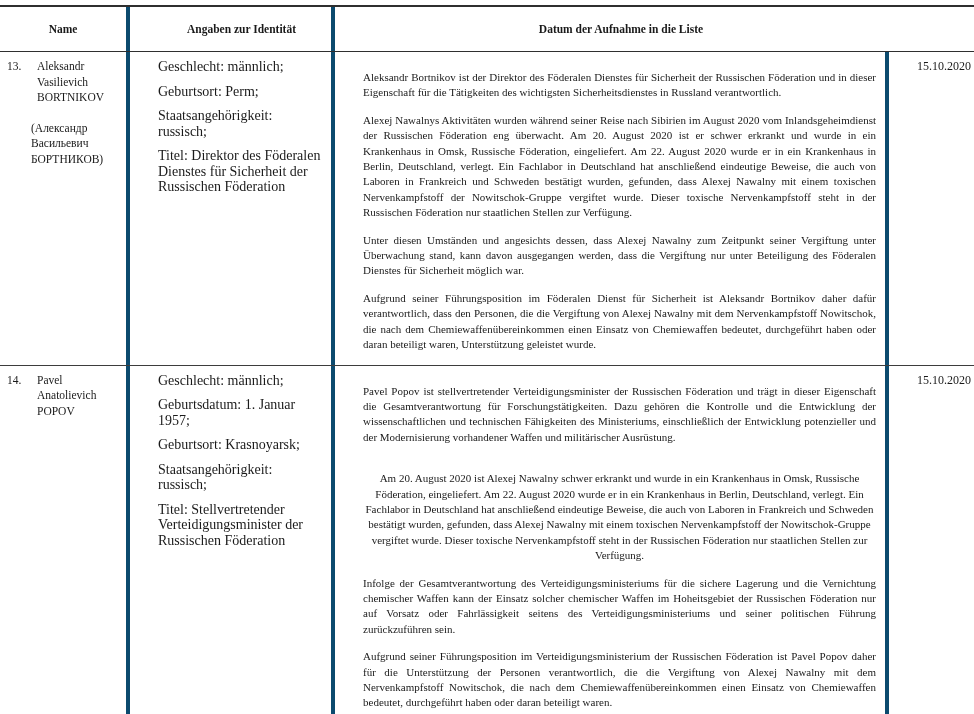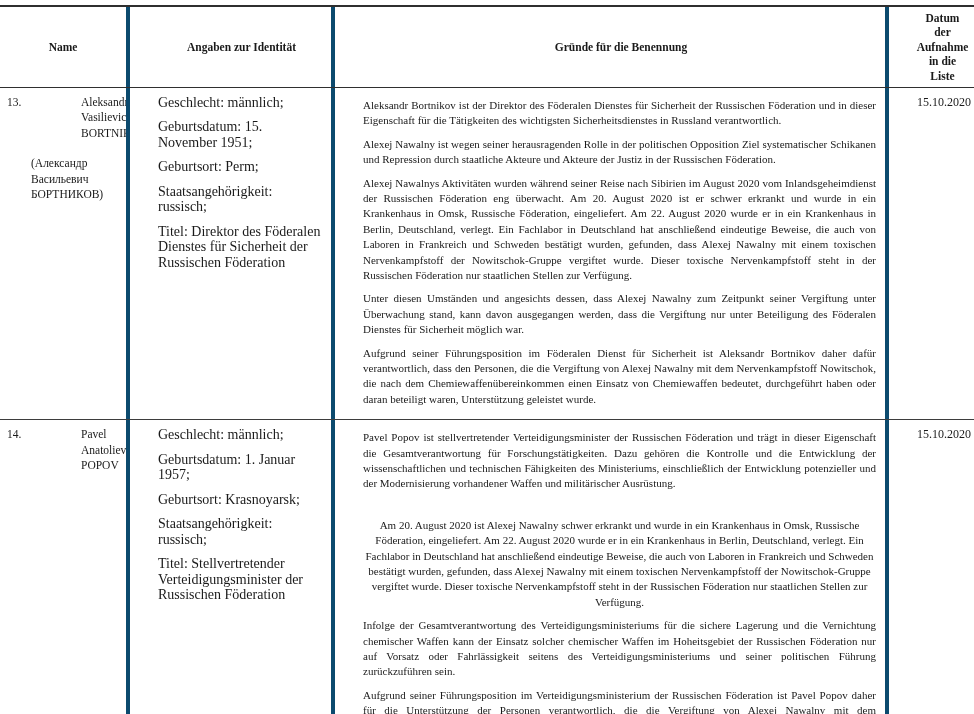--- a/index.html
+++ b/index.html
@@ -53,21 +53,21 @@
   }
   .row-13 { min-height: 300px; }
   .row-14 { min-height: 352px; }
 
   
   .name-cell {
     padding: 7px 4px 4px 7px;
     font-size: 11.5px;
     line-height: 15.5px;
   }
-  .name-top { display: flex; gap: 44px; }
+  .name-top { display: flex; }
   .row-num {
     width: 30px;
     flex: 0 0 30px;
   }
   .name-lines div { white-space: nowrap; }
   .cyr-block {
     margin-left: 24px;
     margin-top: 15px;
   }
 
@@ -83,21 +83,21 @@
 
   
   .reasons-cell {
     padding: 6px 9px 4px 9px;
     font-size: 11px;
     line-height: 15.4px;
     hyphens: auto;
     -webkit-hyphens: auto;
   }
   .reasons-cell p {
-    margin: 4px 0 8px 0;
+    margin: 12px 0 8px 0;
     text-align: justify;
   }
   .reasons-cell p.para-gap {
     margin-top: 26px;
   }
   .reasons-cell p.para-left {
     text-align: center;
   }
 
   
@@ -109,21 +109,20 @@
 </style>
 </head>
 <body>
 
 <div class="page">
   <div class="doc-table">
 
     <div class="trow thead">
       <div class="cell">Name</div>
       <div class="cell">Angaben zur Identität</div>
-      <div class="cell">Gründe für die Benennung</div>
       <div class="cell">Datum der Aufnahme in die Liste</div>
     </div>
 
     <div class="trow body-row row-13">
       <div class="cell name-cell">
         <div class="name-top">
           <span class="row-num">13.</span>
           <div class="name-lines">
             <div>Aleksandr</div>
             <div>Vasilievich</div>
@@ -131,28 +130,26 @@
           </div>
         </div>
         <div class="name-lines cyr-block">
           <div>(Александр</div>
           <div>Васильевич</div>
           <div>БОРТНИКОВ)</div>
         </div>
       </div>
       <div class="cell identity-cell">
         <div class="id-item">Geschlecht: männlich;</div>
-        <div class="id-item">Geburtsdatum: 15. November 1951;</div>
         <div class="id-item">Geburtsort: Perm;</div>
         <div class="id-item">Staatsangehörigkeit: russisch;</div>
         <div class="id-item">Titel: Direktor des Föderalen Dienstes für Sicherheit der Russischen Föderation</div>
       </div>
       <div class="cell reasons-cell">
         <p>Aleksandr Bortnikov ist der Direktor des Föderalen Dienstes für Sicherheit der Russischen Föderation und in dieser Eigenschaft für die Tätigkeiten des wichtigsten Sicherheitsdienstes in Russland verantwortlich.</p>
-        <p>Alexej Nawalny ist wegen seiner herausragenden Rolle in der politischen Opposition Ziel systematischer Schikanen und Repression durch staatliche Akteure und Akteure der Justiz in der Russischen Föderation.</p>
         <p>Alexej Nawalnys Aktivitäten wurden während seiner Reise nach Sibirien im August 2020 vom Inlandsgeheimdienst der Russischen Föderation eng überwacht. Am 20. August 2020 ist er schwer erkrankt und wurde in ein Krankenhaus in Omsk, Russische Föderation, eingeliefert. Am 22. August 2020 wurde er in ein Krankenhaus in Berlin, Deutschland, verlegt. Ein Fachlabor in Deutschland hat anschließend eindeutige Beweise, die auch von Laboren in Frankreich und Schweden bestätigt wurden, gefunden, dass Alexej Nawalny mit einem toxischen Nervenkampfstoff der Nowitschok-Gruppe vergiftet wurde. Dieser toxische Nervenkampfstoff steht in der Russischen Föderation nur staatlichen Stellen zur Verfügung.</p>
         <p>Unter diesen Umständen und angesichts dessen, dass Alexej Nawalny zum Zeitpunkt seiner Vergiftung unter Überwachung stand, kann davon ausgegangen werden, dass die Vergiftung nur unter Beteiligung des Föderalen Dienstes für Sicherheit möglich war.</p>
         <p>Aufgrund seiner Führungsposition im Föderalen Dienst für Sicherheit ist Aleksandr Bortnikov daher dafür verantwortlich, dass den Personen, die die Vergiftung von Alexej Nawalny mit dem Nervenkampfstoff Nowitschok, die nach dem Chemiewaffenübereinkommen einen Einsatz von Chemiewaffen bedeutet, durchgeführt haben oder daran beteiligt waren, Unterstützung geleistet wurde.</p>
       </div>
       <div class="cell date-cell">
         <span>15.10.2020</span>
       </div>
     </div>
 
     <div class="trow body-row row-14">

